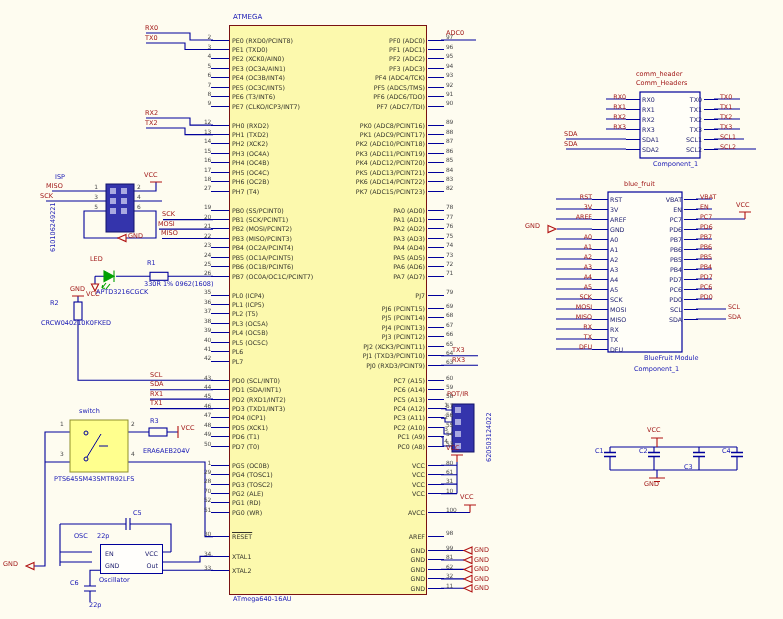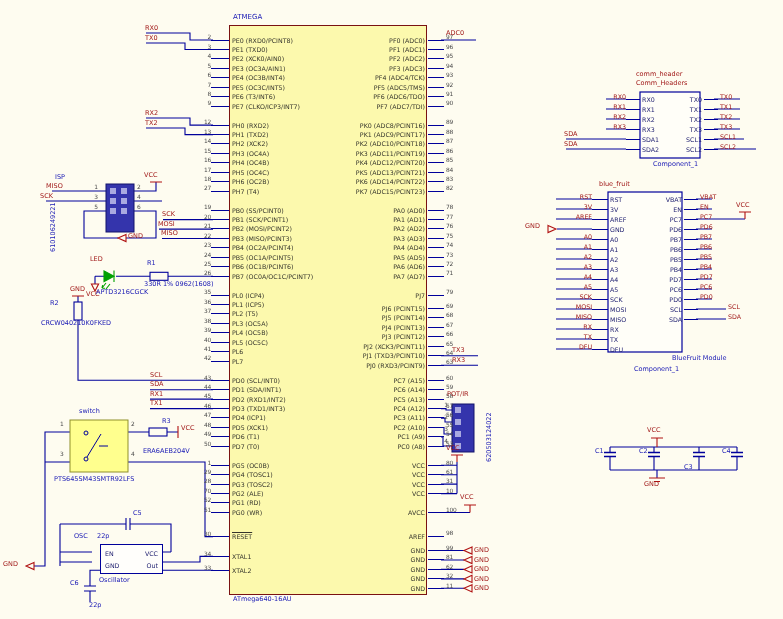--- a/index.html
+++ b/index.html
@@ -932,48 +932,48 @@
   <span class="lbl red" style="left:3px;top:561px">GND</span>
   <span class="lbl red" style="left:446px;top:30px">ADC0</span>
   <span class="lbl red" style="left:452px;top:347px">TX3</span>
   <span class="lbl red" style="left:452px;top:357px">RX3</span>
   <span class="lbl red" style="left:446px;top:445px">VCC</span>
   <span class="lbl red" style="left:460px;top:494px">VCC</span>
   <span class="lbl red" style="left:564px;top:131px">SDA</span>
   <span class="lbl red" style="left:564px;top:141px">SDA</span>
   <span class="lbl red" style="left:636px;top:71px">comm_header</span>
   <span class="lbl red" style="left:636px;top:80px">Comm_Headers</span>
-  <span class="lbl red" style="left:599px;top:181px">blue_fruit</span>
+  <span class="lbl red" style="left:624px;top:181px">blue_fruit</span>
   <span class="lbl red" style="left:525px;top:223px">GND</span>
   <span class="lbl red" style="left:736px;top:202px">VCC</span>
   <span class="lbl red" style="left:647px;top:427px">VCC</span>
   <span class="lbl red" style="left:644px;top:481px">GND</span>
   <span class="lbl red" style="left:447px;top:391px">POT/IR</span>
 
   <span class="lbl blue" style="left:233px;top:14px;font-size:7px">ATMEGA</span>
   <span class="lbl blue" style="left:233px;top:596px">ATmega640-16AU</span>
   <span class="lbl blue" style="left:55px;top:174px">ISP</span>
   <span class="lbl blue rot" style="left:50px;top:252px">610106249221</span>
   <span class="lbl blue" style="left:147px;top:260px">R1</span>
   <span class="lbl blue" style="left:144px;top:281px">330R 1% 0962(1608)</span>
   <span class="lbl blue" style="left:96px;top:289px">APTD3216CGCK</span>
   <span class="lbl blue" style="left:50px;top:300px">R2</span>
   <span class="lbl blue" style="left:41px;top:320px">CRCW040210K0FKED</span>
-  <span class="lbl blue" style="left:162px;top:418px">R3</span>
+  <span class="lbl blue" style="left:150px;top:418px">R3</span>
   <span class="lbl blue" style="left:143px;top:448px">ERA6AEB204V</span>
   <span class="lbl blue" style="left:79px;top:408px">switch</span>
   <span class="lbl blue" style="left:54px;top:476px">PTS645SM43SMTR92LFS</span>
   <span class="lbl blue" style="left:133px;top:510px">C5</span>
   <span class="lbl blue" style="left:97px;top:533px">22p</span>
   <span class="lbl blue" style="left:74px;top:533px">OSC</span>
   <span class="lbl blue" style="left:99px;top:577px">Oscillator</span>
   <span class="lbl blue" style="left:70px;top:580px">C6</span>
   <span class="lbl blue" style="left:89px;top:602px">22p</span>
   <span class="lbl blue" style="left:653px;top:161px">Component_1</span>
-  <span class="lbl blue" style="left:672px;top:355px">BlueFruit Module</span>
+  <span class="lbl blue" style="left:644px;top:355px">BlueFruit Module</span>
   <span class="lbl blue" style="left:634px;top:366px">Component_1</span>
   <span class="lbl blue rot" style="left:486px;top:462px">620503124022</span>
   <span class="lbl blue" style="left:595px;top:448px">C1</span>
   <span class="lbl blue" style="left:639px;top:448px">C2</span>
   <span class="lbl blue" style="left:684px;top:464px">C3</span>
   <span class="lbl blue" style="left:722px;top:448px">C4</span>
 
   <span class="lbl gray" style="left:60px;top:421px">1</span>
   <span class="lbl gray" style="left:131px;top:421px">2</span>
   <span class="lbl gray" style="left:60px;top:451px">3</span>

